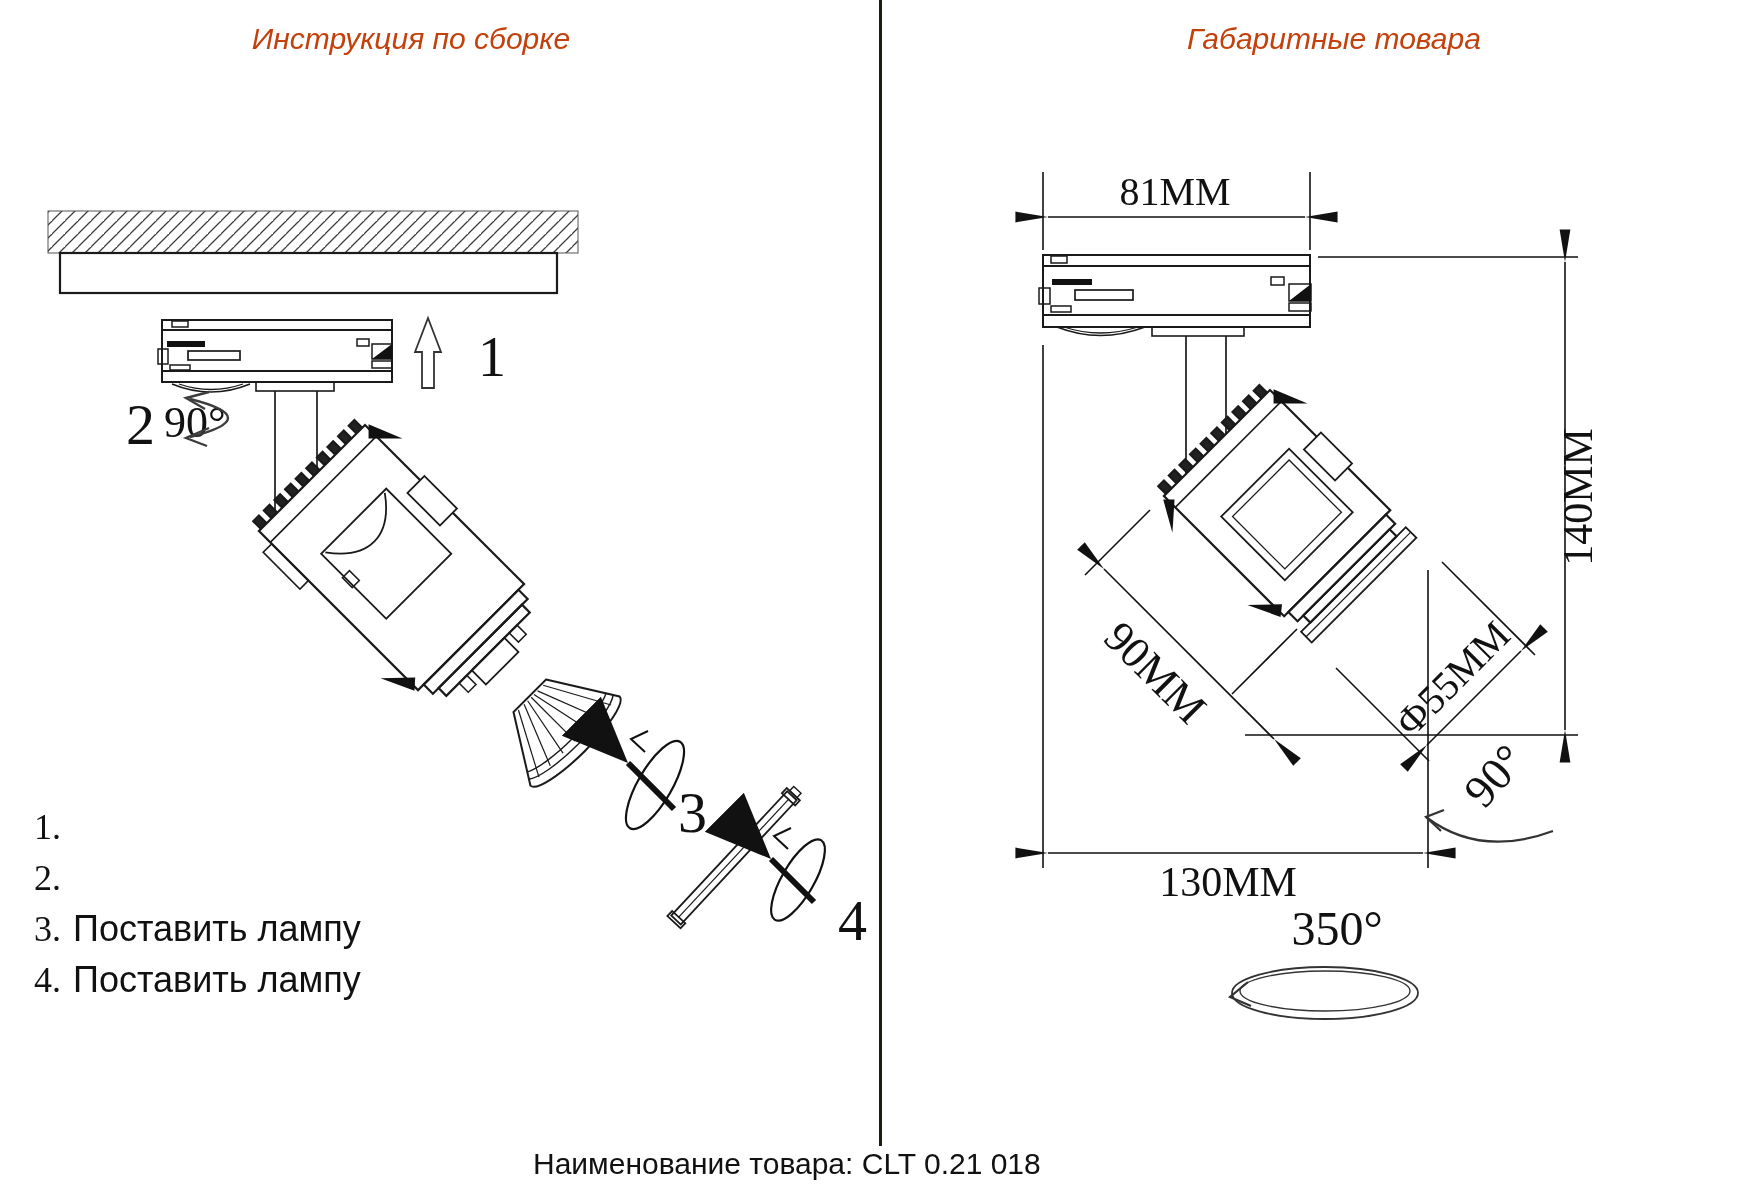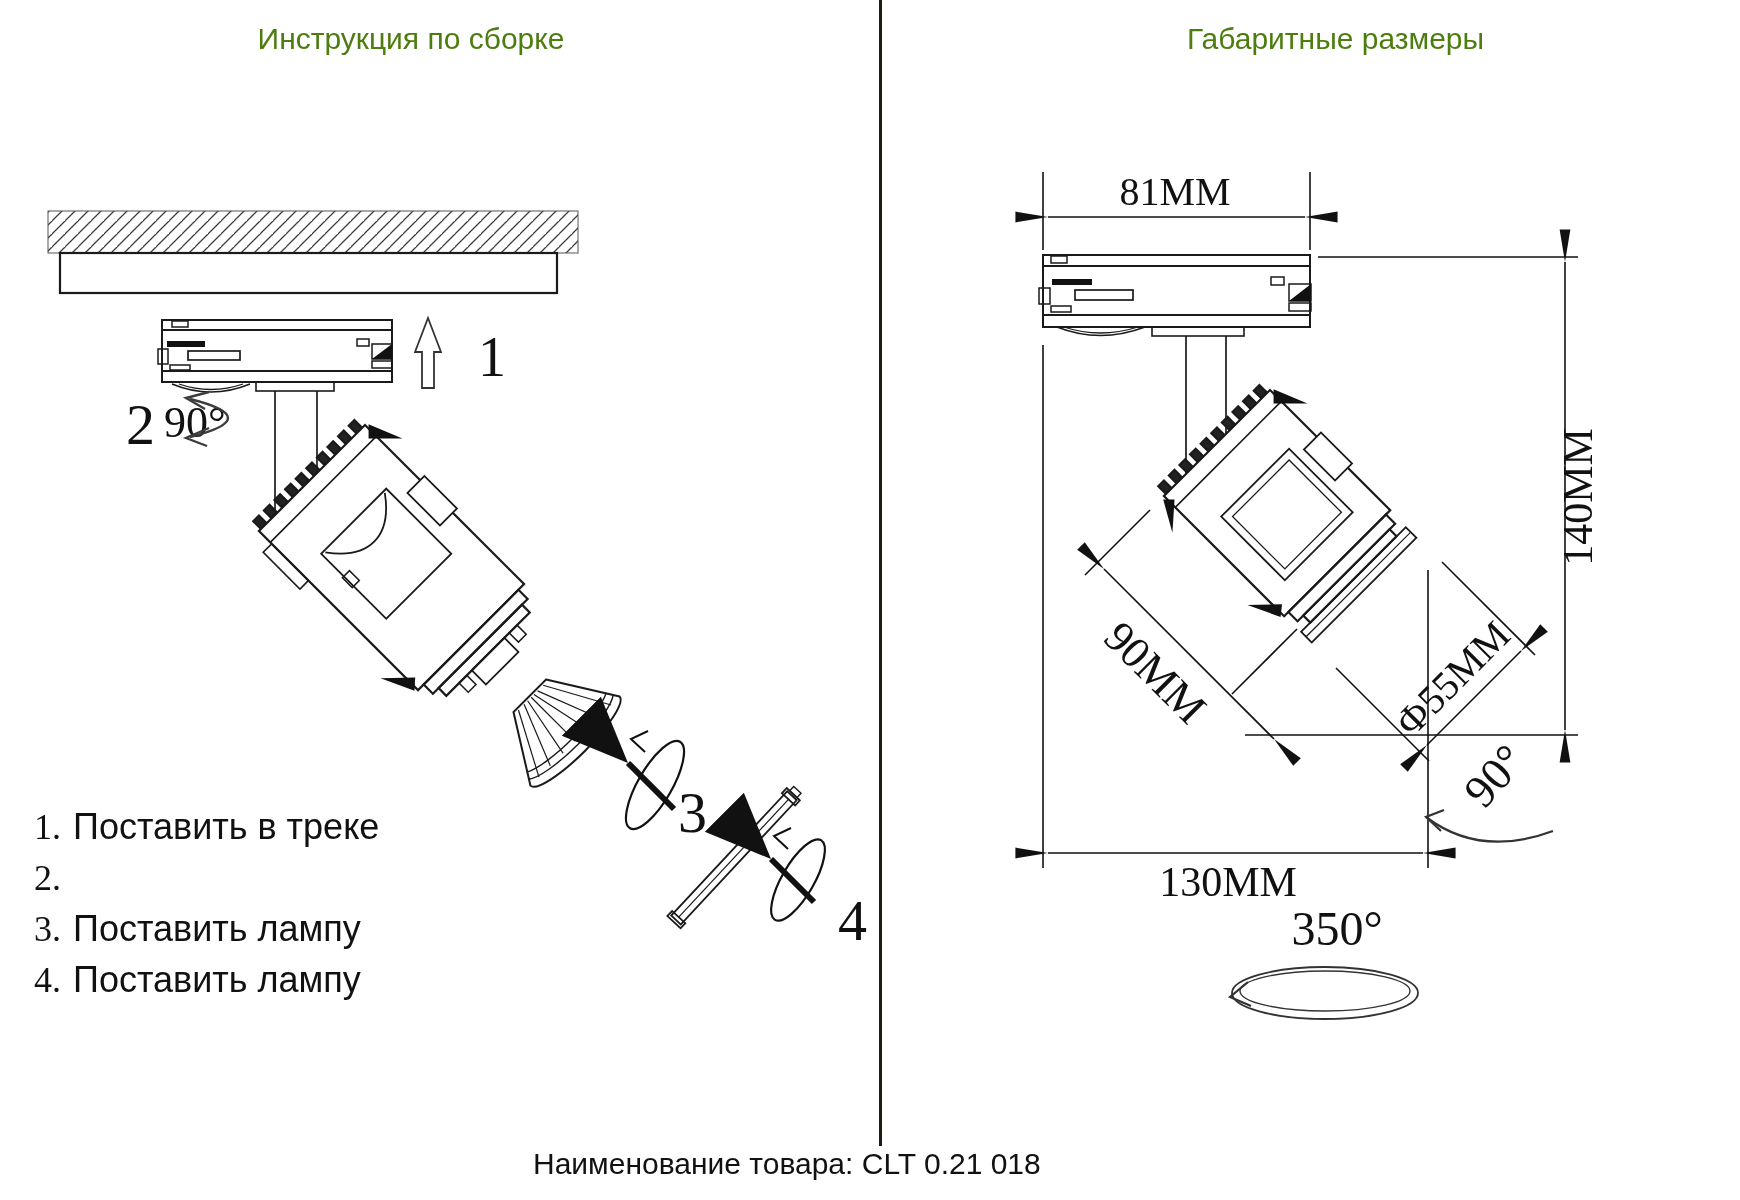--- a/index.html
+++ b/index.html
@@ -1,19 +1,19 @@
 <!DOCTYPE html>
 <html><head>
 <meta charset="utf-8">
 <style>
   html,body{margin:0;padding:0;background:#fff;}
   #page{position:relative;width:1740px;height:1200px;background:#fff;overflow:hidden;
         font-family:"Liberation Sans",sans-serif;color:#111;}
   #art{position:absolute;left:0;top:0;}
-  .title{position:absolute;top:22px;font-size:30px;color:#4d7c0f;white-space:nowrap;}
+  .title{position:absolute;top:22px;font-size:30px;color:#c2410c;white-space:nowrap;font-style:italic;}
   #title-left{left:111px;width:600px;text-align:center;}
   #title-right{left:1187px;}
   #divider{position:absolute;left:879px;top:0;width:3px;height:1146px;background:#1c1c15;}
   #steps{position:absolute;left:34px;top:806px;}
   .step{height:51px;font-size:36px;white-space:nowrap;display:flex;align-items:baseline;}
   .step-num{font-family:"Liberation Serif",serif;margin-right:12px;}
   #footer{position:absolute;left:533px;top:1147px;font-size:30px;white-space:nowrap;}
   svg text{fill:#111;}
   .dimtxt{font-family:"Liberation Serif",serif;}
 </style>
@@ -216,26 +216,25 @@
   <g stroke="#333" fill="none">
     <ellipse cx="1325" cy="993" rx="93" ry="26" stroke-width="1.8"></ellipse>
     <ellipse cx="1325" cy="991" rx="85" ry="20" stroke-width="1.4"></ellipse>
     <path d="M1248,982 L1230,997 L1251,1006" stroke-width="2.2"></path>
   </g>
 </svg>
 
   <div id="divider"></div>
 
   <div class="title" id="title-left">Инструкция по сборке</div>
-  <div class="title" id="title-right">Габаритные размеры</div>
+  <div class="title" id="title-right">Габаритные товара</div>
 
   <div id="steps">
     <div class="step">
       <span class="step-num">1.</span>
-      <span>Поставить в треке</span>
     </div>
     <div class="step">
       <span class="step-num">2.</span>
     </div>
     <div class="step">
       <span class="step-num">3.</span>
       <span>Поставить лампу</span>
     </div>
     <div class="step">
       <span class="step-num">4.</span>

